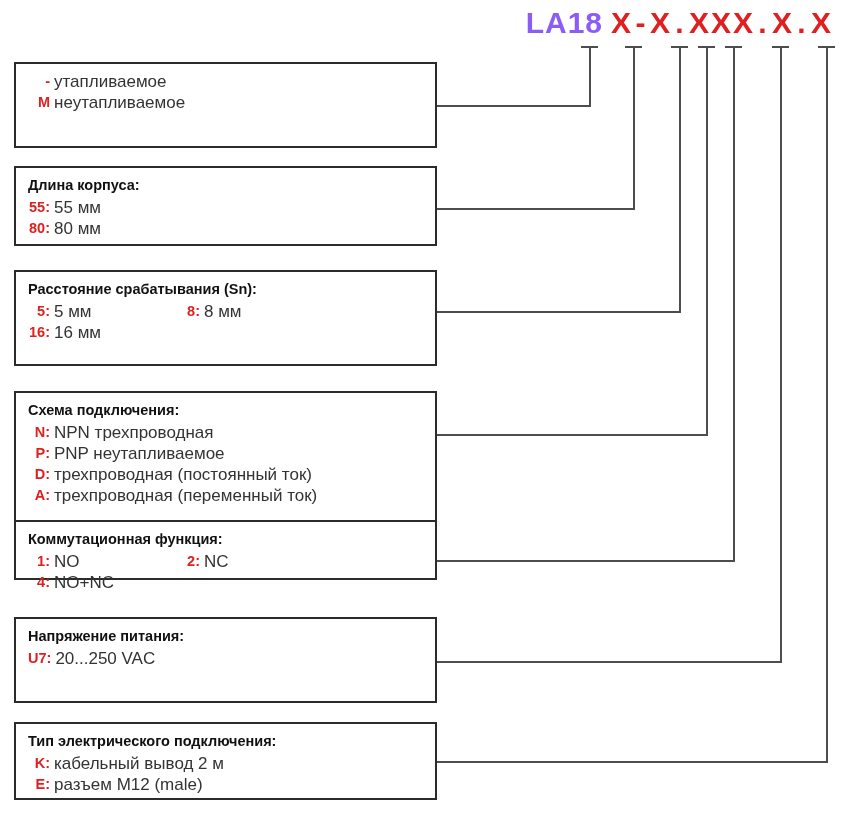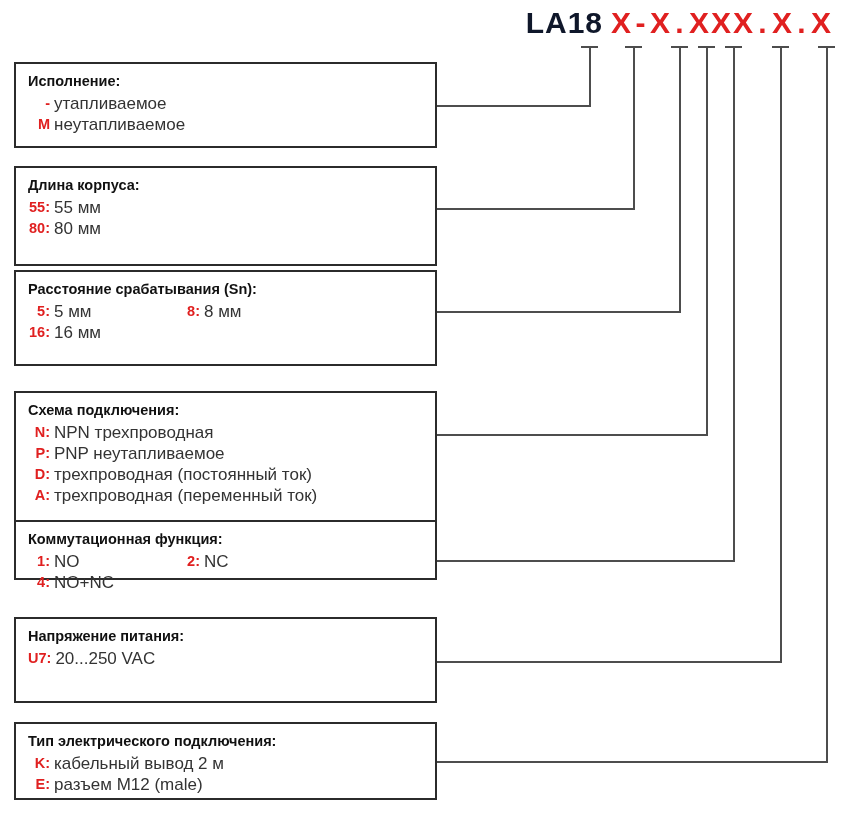--- a/index.html
+++ b/index.html
@@ -11,21 +11,21 @@
   }
   #stage{position:absolute;left:0;top:0;width:841px;height:813px;}
 
   
   .code-row{
     position:absolute; left:0; top:0; width:841px; height:46px;
     display:flex; justify-content:flex-end; align-items:center;
     padding-right:9px; box-sizing:border-box;
   }
   .code-prefix{
-    font-size:30px; font-weight:bold; color:#0f172a;
+    font-size:30px; font-weight:bold; color:#8b5cf6;
     letter-spacing:1px; margin-right:7px;
   }
   .code-slot{
     font-size:30px; font-weight:bold; color:#e02020;
     display:inline-block; text-align:center;
   }
   .code-sep{
     font-size:30px; font-weight:bold; color:#e02020;
     display:inline-block; text-align:center; width:17px;
   }
@@ -85,35 +85,34 @@
       <div class="lead-h" style="left: 437px; top: 560px; width: 298px;"></div>
       <div class="lead-cap" style="left: 772px; top: 46px;"></div>
       <div class="lead-v" style="left: 780px; top: 48px; height: 613px;"></div>
       <div class="lead-h" style="left: 437px; top: 661px; width: 345px;"></div>
       <div class="lead-cap" style="left: 818px; top: 46px;"></div>
       <div class="lead-v" style="left: 826px; top: 48px; height: 713px;"></div>
       <div class="lead-h" style="left: 437px; top: 761px; width: 391px;"></div>
     </div>
   <div id="boxes">
       <div class="spec-box" style="top: 62px; height: 86px;">
-        <div class="spec-title">Исполнение:</div>
         <div class="opt-row">
           <span class="opt">
             <span class="opt-code code-w">-</span>
             <span class="opt-text">утапливаемое</span>
           </span>
         </div>
         <div class="opt-row">
           <span class="opt">
             <span class="opt-code code-w">M</span>
             <span class="opt-text">неутапливаемое</span>
           </span>
         </div>
       </div>
-      <div class="spec-box" style="top: 166px; height: 100px;">
+      <div class="spec-box" style="top: 166px; height: 80px;">
         <div class="spec-title">Длина корпуса:</div>
         <div class="opt-row">
           <span class="opt">
             <span class="opt-code code-w">55:</span>
             <span class="opt-text">55 мм</span>
           </span>
         </div>
         <div class="opt-row">
           <span class="opt">
             <span class="opt-code code-w">80:</span>

